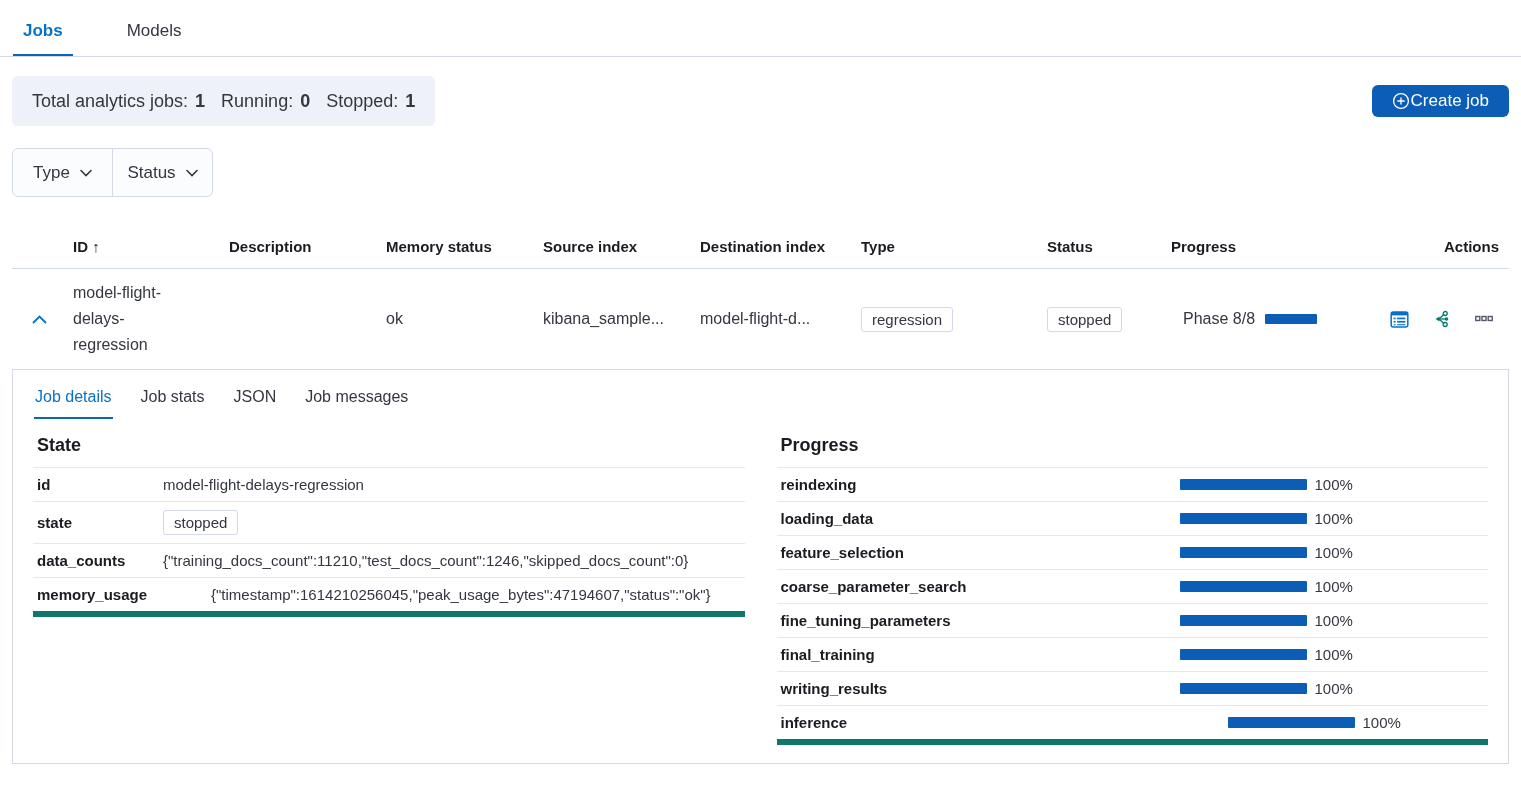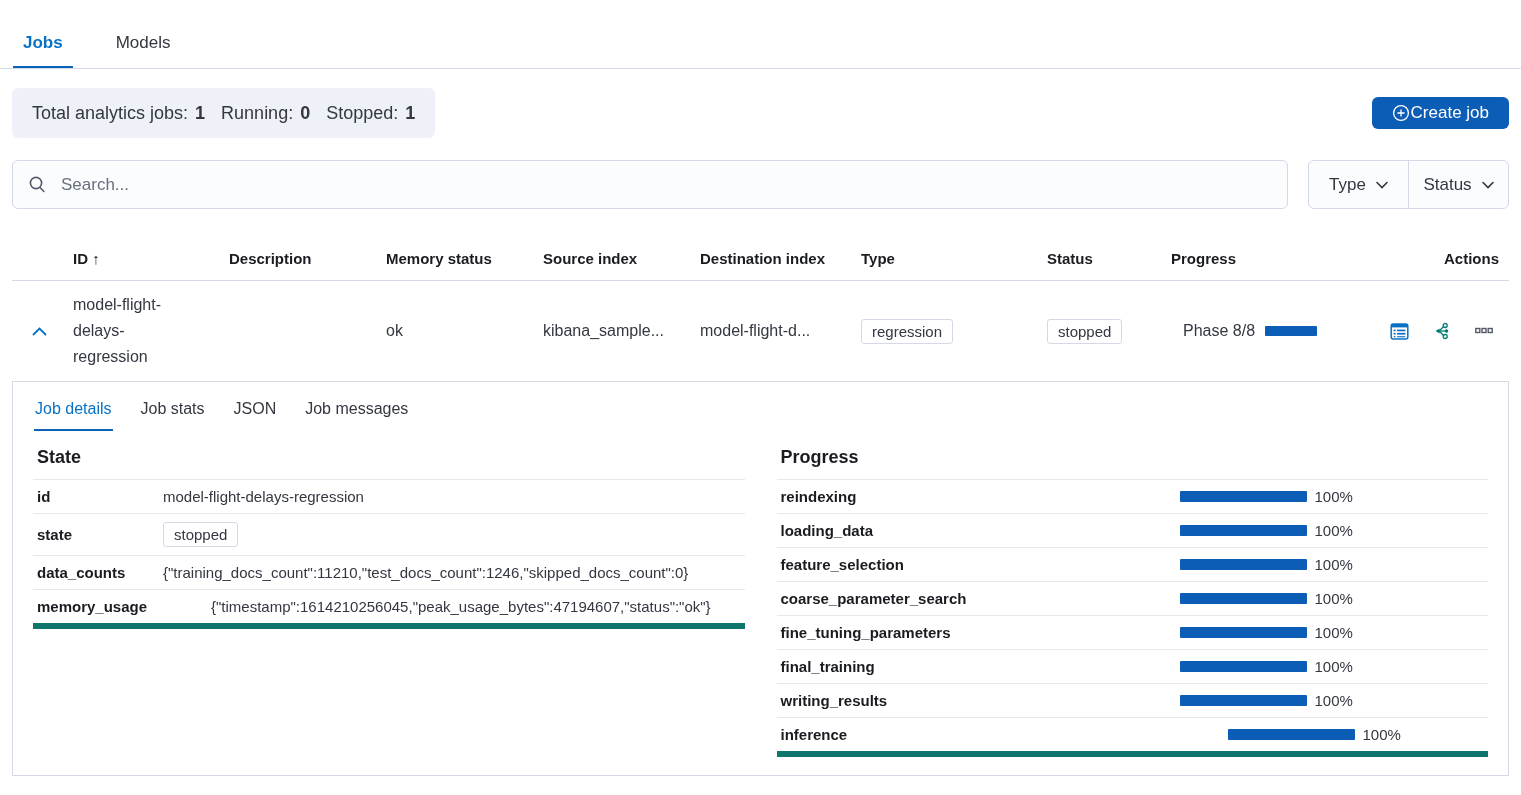--- a/index.html
+++ b/index.html
@@ -4,22 +4,22 @@
 <style>
   * { box-sizing: border-box; }
   html,body { margin:0; padding:0; background:#fff; }
   body {
     width:1521px; height:795px; overflow:hidden;
     font-family:"Liberation Sans", sans-serif;
     color:#343741;
   }
 
   
-  .tabbar { display:flex; align-items:flex-end; gap:33px; padding:0 0 0 13px;
-            border-bottom:1px solid #d3dae6; height:69px; }
+  .tabbar { display:flex; align-items:flex-end; gap:44px; padding:0 0 0 13px;
+            border-bottom:1px solid #d3dae6; height:57px; }
   .tab { font-size:17px; font-weight:500; padding:16px 10px 15px; cursor:pointer; color:#343741; }
   .tab.active { color:#0871c5; box-shadow:inset 0 -2px 0 #0b64b5; font-weight:600; }
 
   
   .stats-row { margin:19px 12px 0; display:flex; justify-content:space-between; align-items:center; }
   .stats-panel { background:#eef2f8; border-radius:6px; height:50px; display:flex;
                  align-items:center; padding:0 20px; font-size:18px; }
   .stats-panel .lbl { margin-right:7px; }
   .stats-panel .val { font-weight:700; margin-right:16px; }
   .stats-panel .val:last-child { margin-right:0; }
@@ -98,29 +98,20 @@
       <svg width="18" height="18" viewBox="0 0 18 18">
           <circle cx="9" cy="9" r="7.4" fill="none" stroke="#fff" stroke-width="1.3"></circle>
           <path d="M9 5.4v7.2M5.4 9h7.2" stroke="#fff" stroke-width="1.3"></path>
         </svg>
     </span>
     <span>Create job</span>
   </button>
 </div>
 
 <div class="search-row">
-  <div class="search-box">
-    <span style="display:flex;">
-      <svg width="19" height="19" viewBox="0 0 19 19">
-          <circle cx="8" cy="8" r="5.6" fill="none" stroke="#53596a" stroke-width="1.6"></circle>
-          <path d="M12.3 12.8l3.6 3.7" stroke="#53596a" stroke-width="1.6" stroke-linecap="round"></path>
-        </svg>
-    </span>
-    <input type="text" placeholder="Search..." style="">
-  </div>
   <div class="filter-group">
     <button class="filter-btn">
       <span>Type</span>
       <span style="display:flex;">
         <svg width="12" height="8" viewBox="0 0 12 8">
             <path d="M1 1.5l5 5 5-5" fill="none" stroke="#343741" stroke-width="1.6" stroke-linecap="round"></path>
           </svg>
       </span>
     </button>
     <button class="filter-btn">

